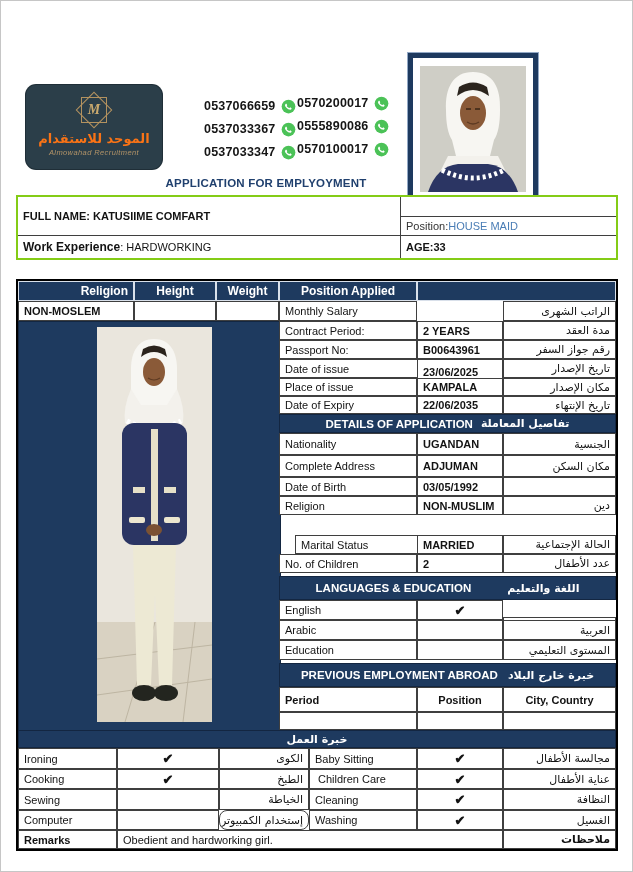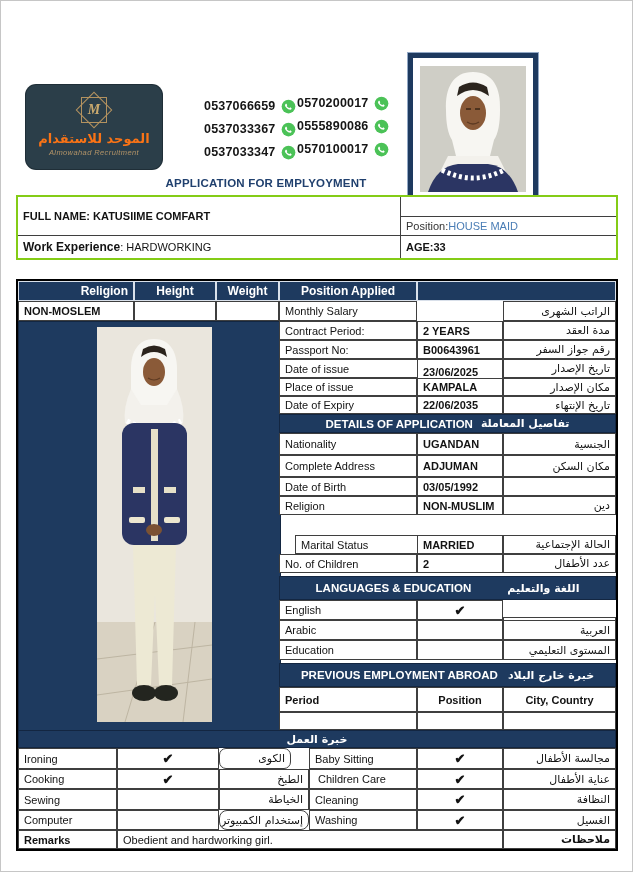--- a/index.html
+++ b/index.html
@@ -252,21 +252,21 @@
     <div class="c" style="left:261px;top:431px;width:138px;height:18px;"></div>
     <div class="c" style="left:399px;top:431px;width:86px;height:18px;"></div>
     <div class="c" style="left:485px;top:431px;width:113px;height:18px;"></div>
 
     <div class="bar" style="left:0;top:449px;width:598px;height:18px;">
       <span class="arx">خبرة العمل</span>
     </div>
 
     <div class="c" style="left:0;top:467px;width:99px;height:21px;">Ironing</div>
     <div class="c chk" style="left:99px;top:467px;width:102px;height:21px;">✔</div>
-    <div class="c ar" style="left:201px;top:467px;width:72px;height:21px;border-radius:7px;">الكوى</div>
+    <div class="c ar" style="left:201px;top:467px;width:90px;height:21px;">الكوى</div>
     <div class="c" style="left:291px;top:467px;width:108px;height:21px;">Baby Sitting</div>
     <div class="c chk" style="left:399px;top:467px;width:86px;height:21px;">✔</div>
     <div class="c ar" style="left:485px;top:467px;width:113px;height:21px;">مجالسة الأطفال</div>
 
     <div class="c" style="left:0;top:488px;width:99px;height:20px;">Cooking</div>
     <div class="c chk" style="left:99px;top:488px;width:102px;height:20px;">✔</div>
     <div class="c ar" style="left:201px;top:488px;width:90px;height:20px;padding-left:22px;">الطبخ</div>
     <div class="c" style="left:291px;top:488px;width:108px;height:20px;padding-left:8px;">Children Care</div>
     <div class="c chk" style="left:399px;top:488px;width:86px;height:20px;">✔</div>
     <div class="c ar" style="left:485px;top:488px;width:113px;height:20px;">عناية الأطفال</div>

